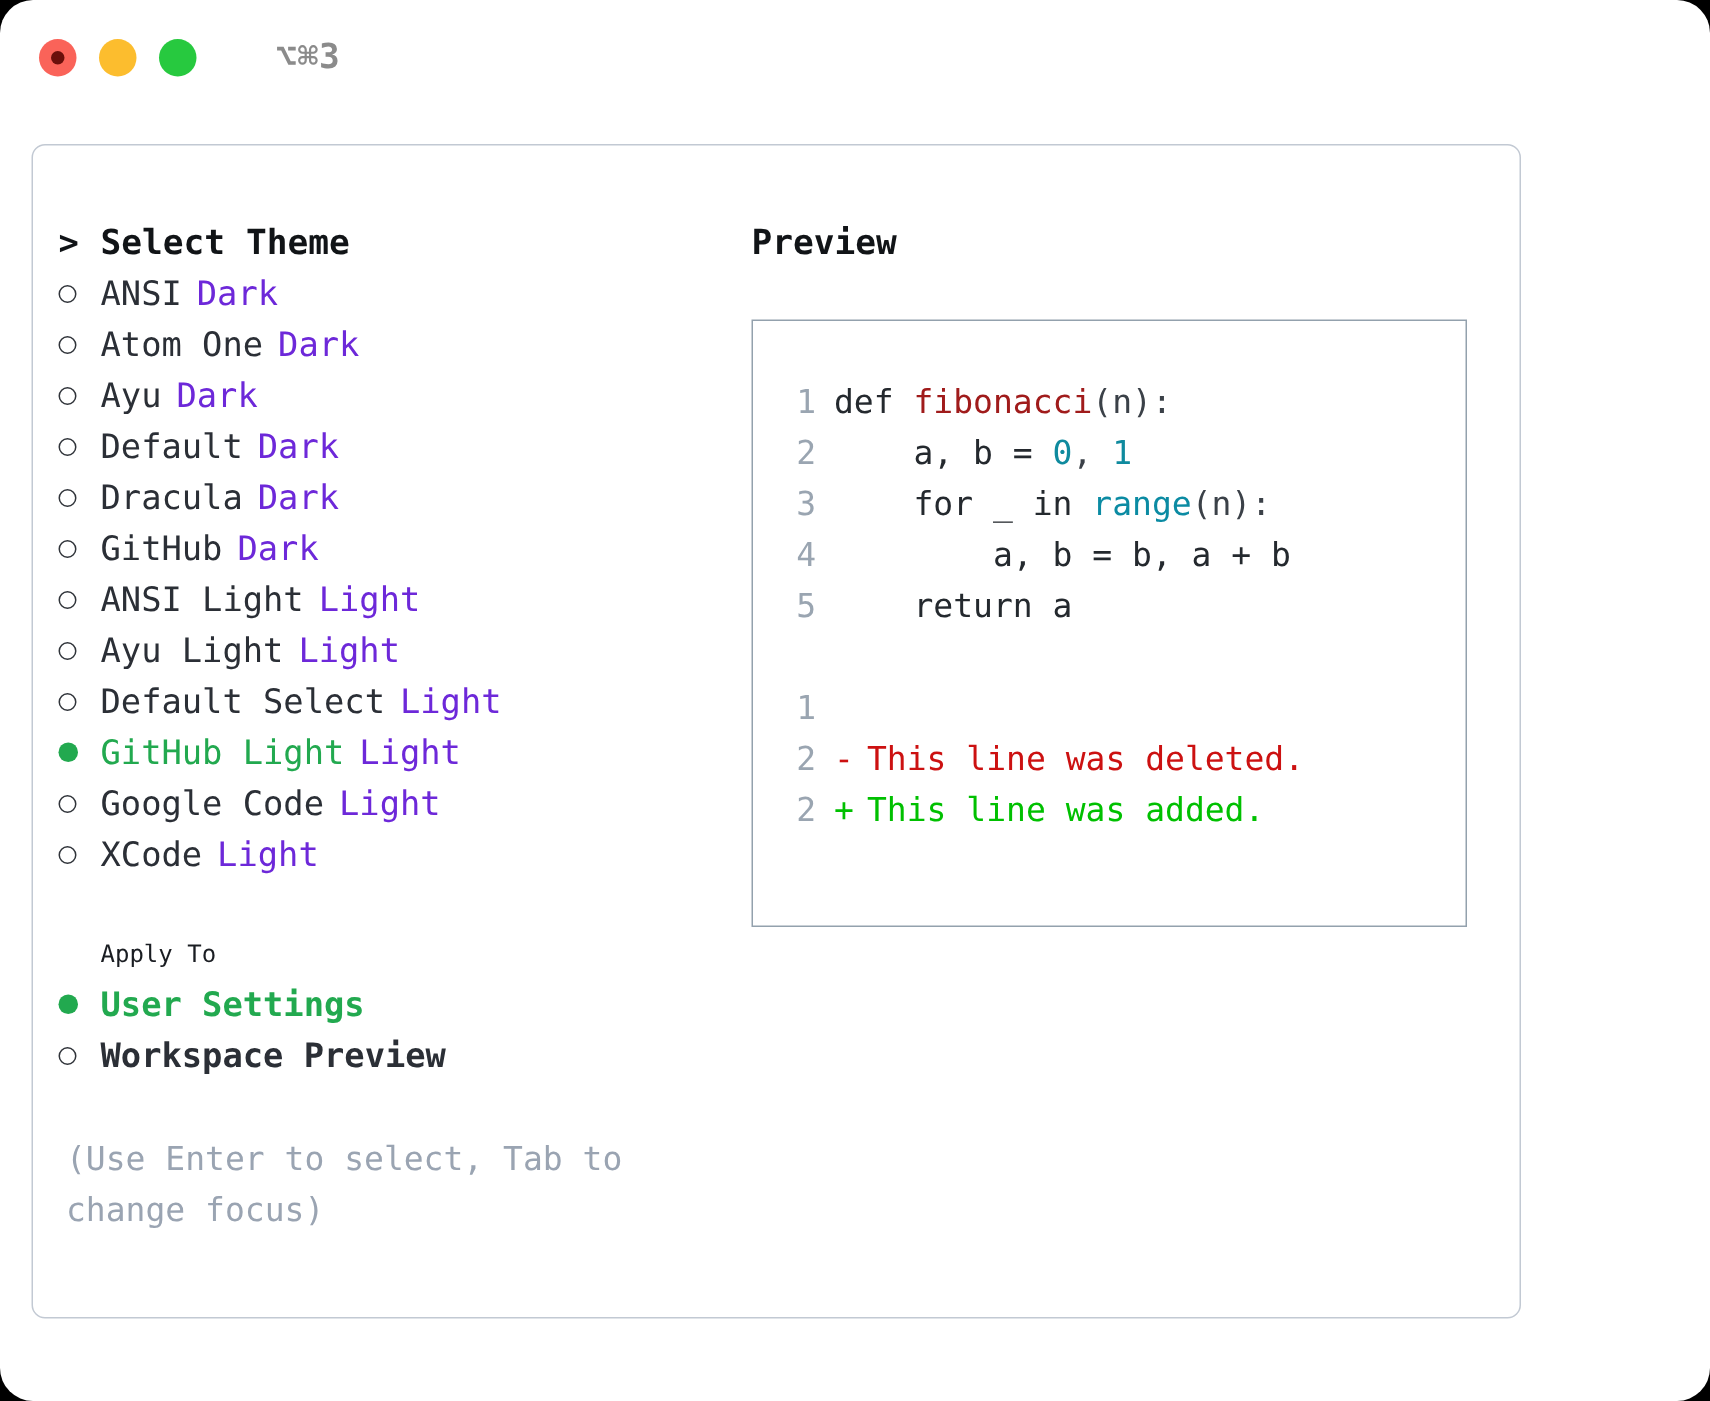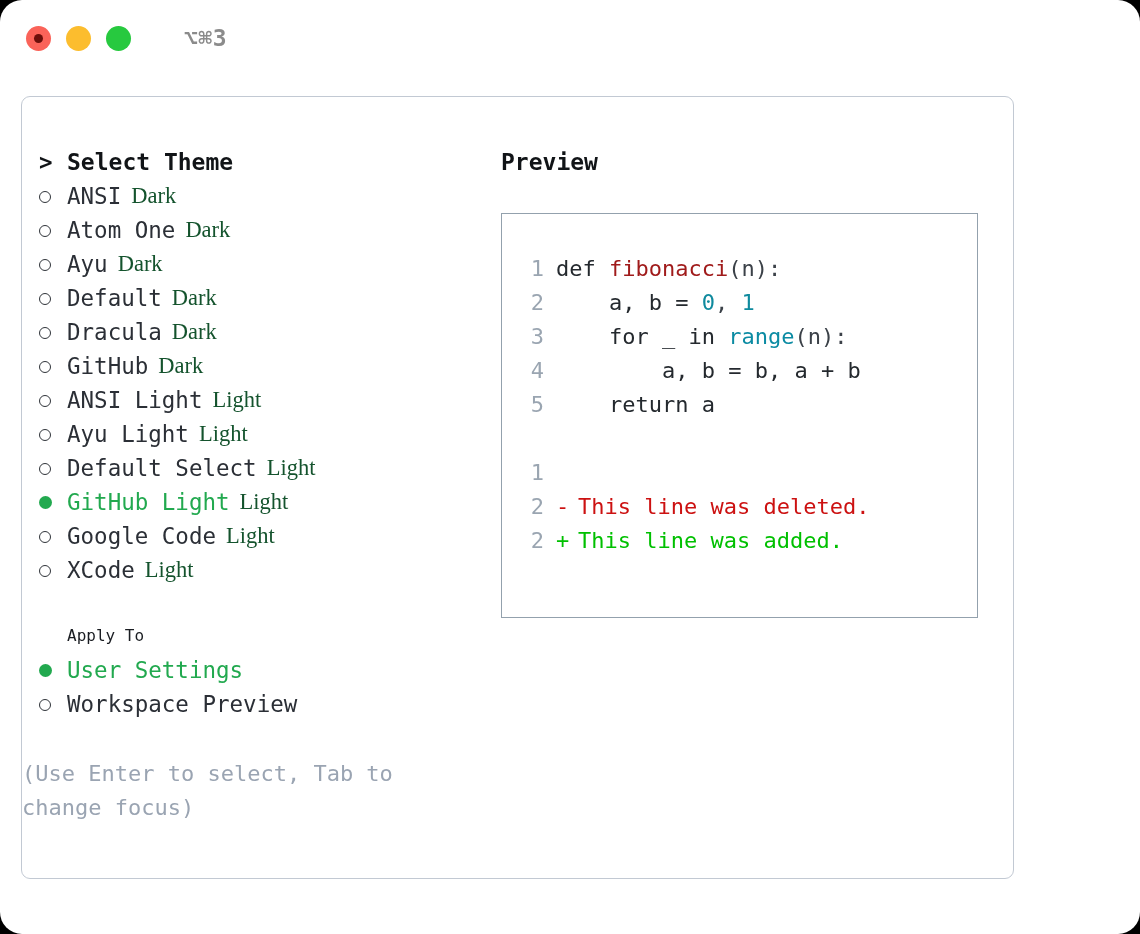--- a/index.html
+++ b/index.html
@@ -135,39 +135,38 @@
     font-weight: 700;
     color: #111417;
   }
   .theme-name {
     color: #2b2f36;
   }
   .theme-name.selected {
     color: #22a94f;
   }
   .theme-kind {
-    color: #14532d;
+    color: #6d28d9;
     margin-left: 10px;
-    font-family: Liberation Serif, serif;
   }
 
   .section-head {
     margin-top: 32px;
   }
   .section-head .row-label {
     font-size: 16px;
     color: #1a1d22;
   }
 
-  .apply-name { color: #2b2f36; }
+  .apply-name { color: #2b2f36; font-weight: bold; }
   .apply-name.selected { color: #22a94f; }
 
   #hint {
     position: absolute;
-    left: 0;
+    left: 22px;
     top: 660px;
     width: 410px;
     font-size: 22px;
     line-height: 34px;
     color: #9aa4b2;
     white-space: pre-wrap;
   }
 
   
   #preview-column {

